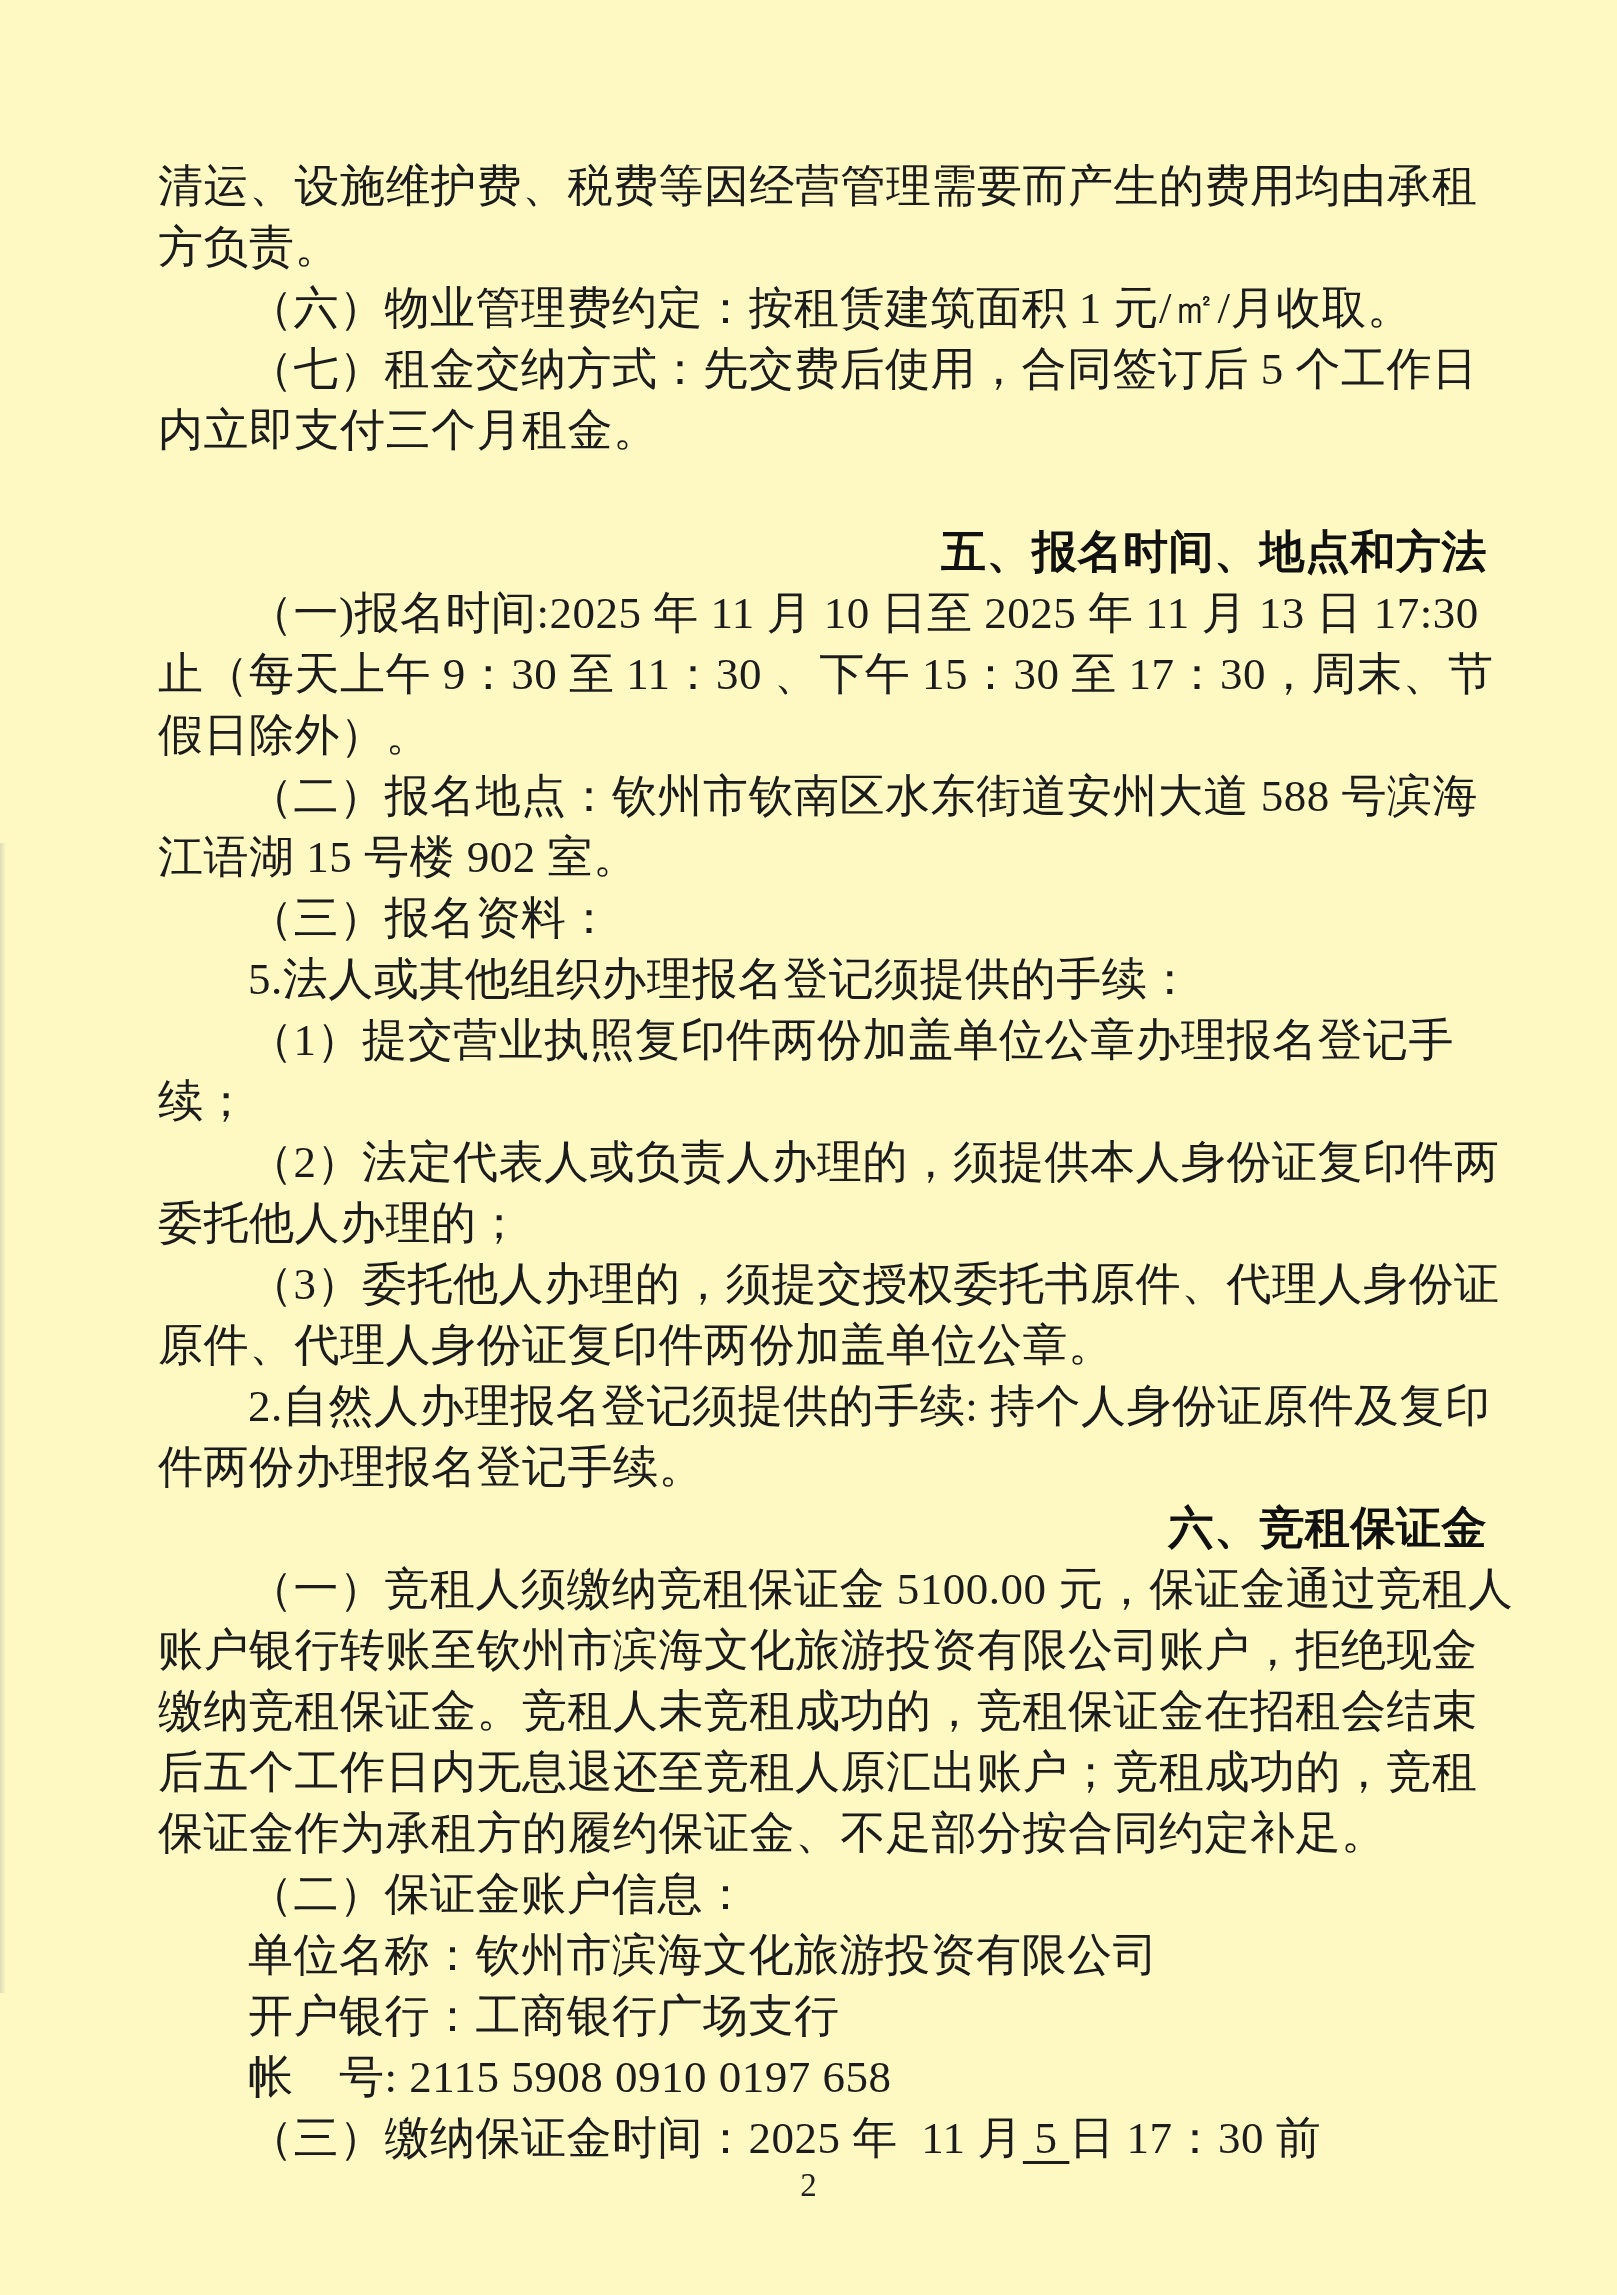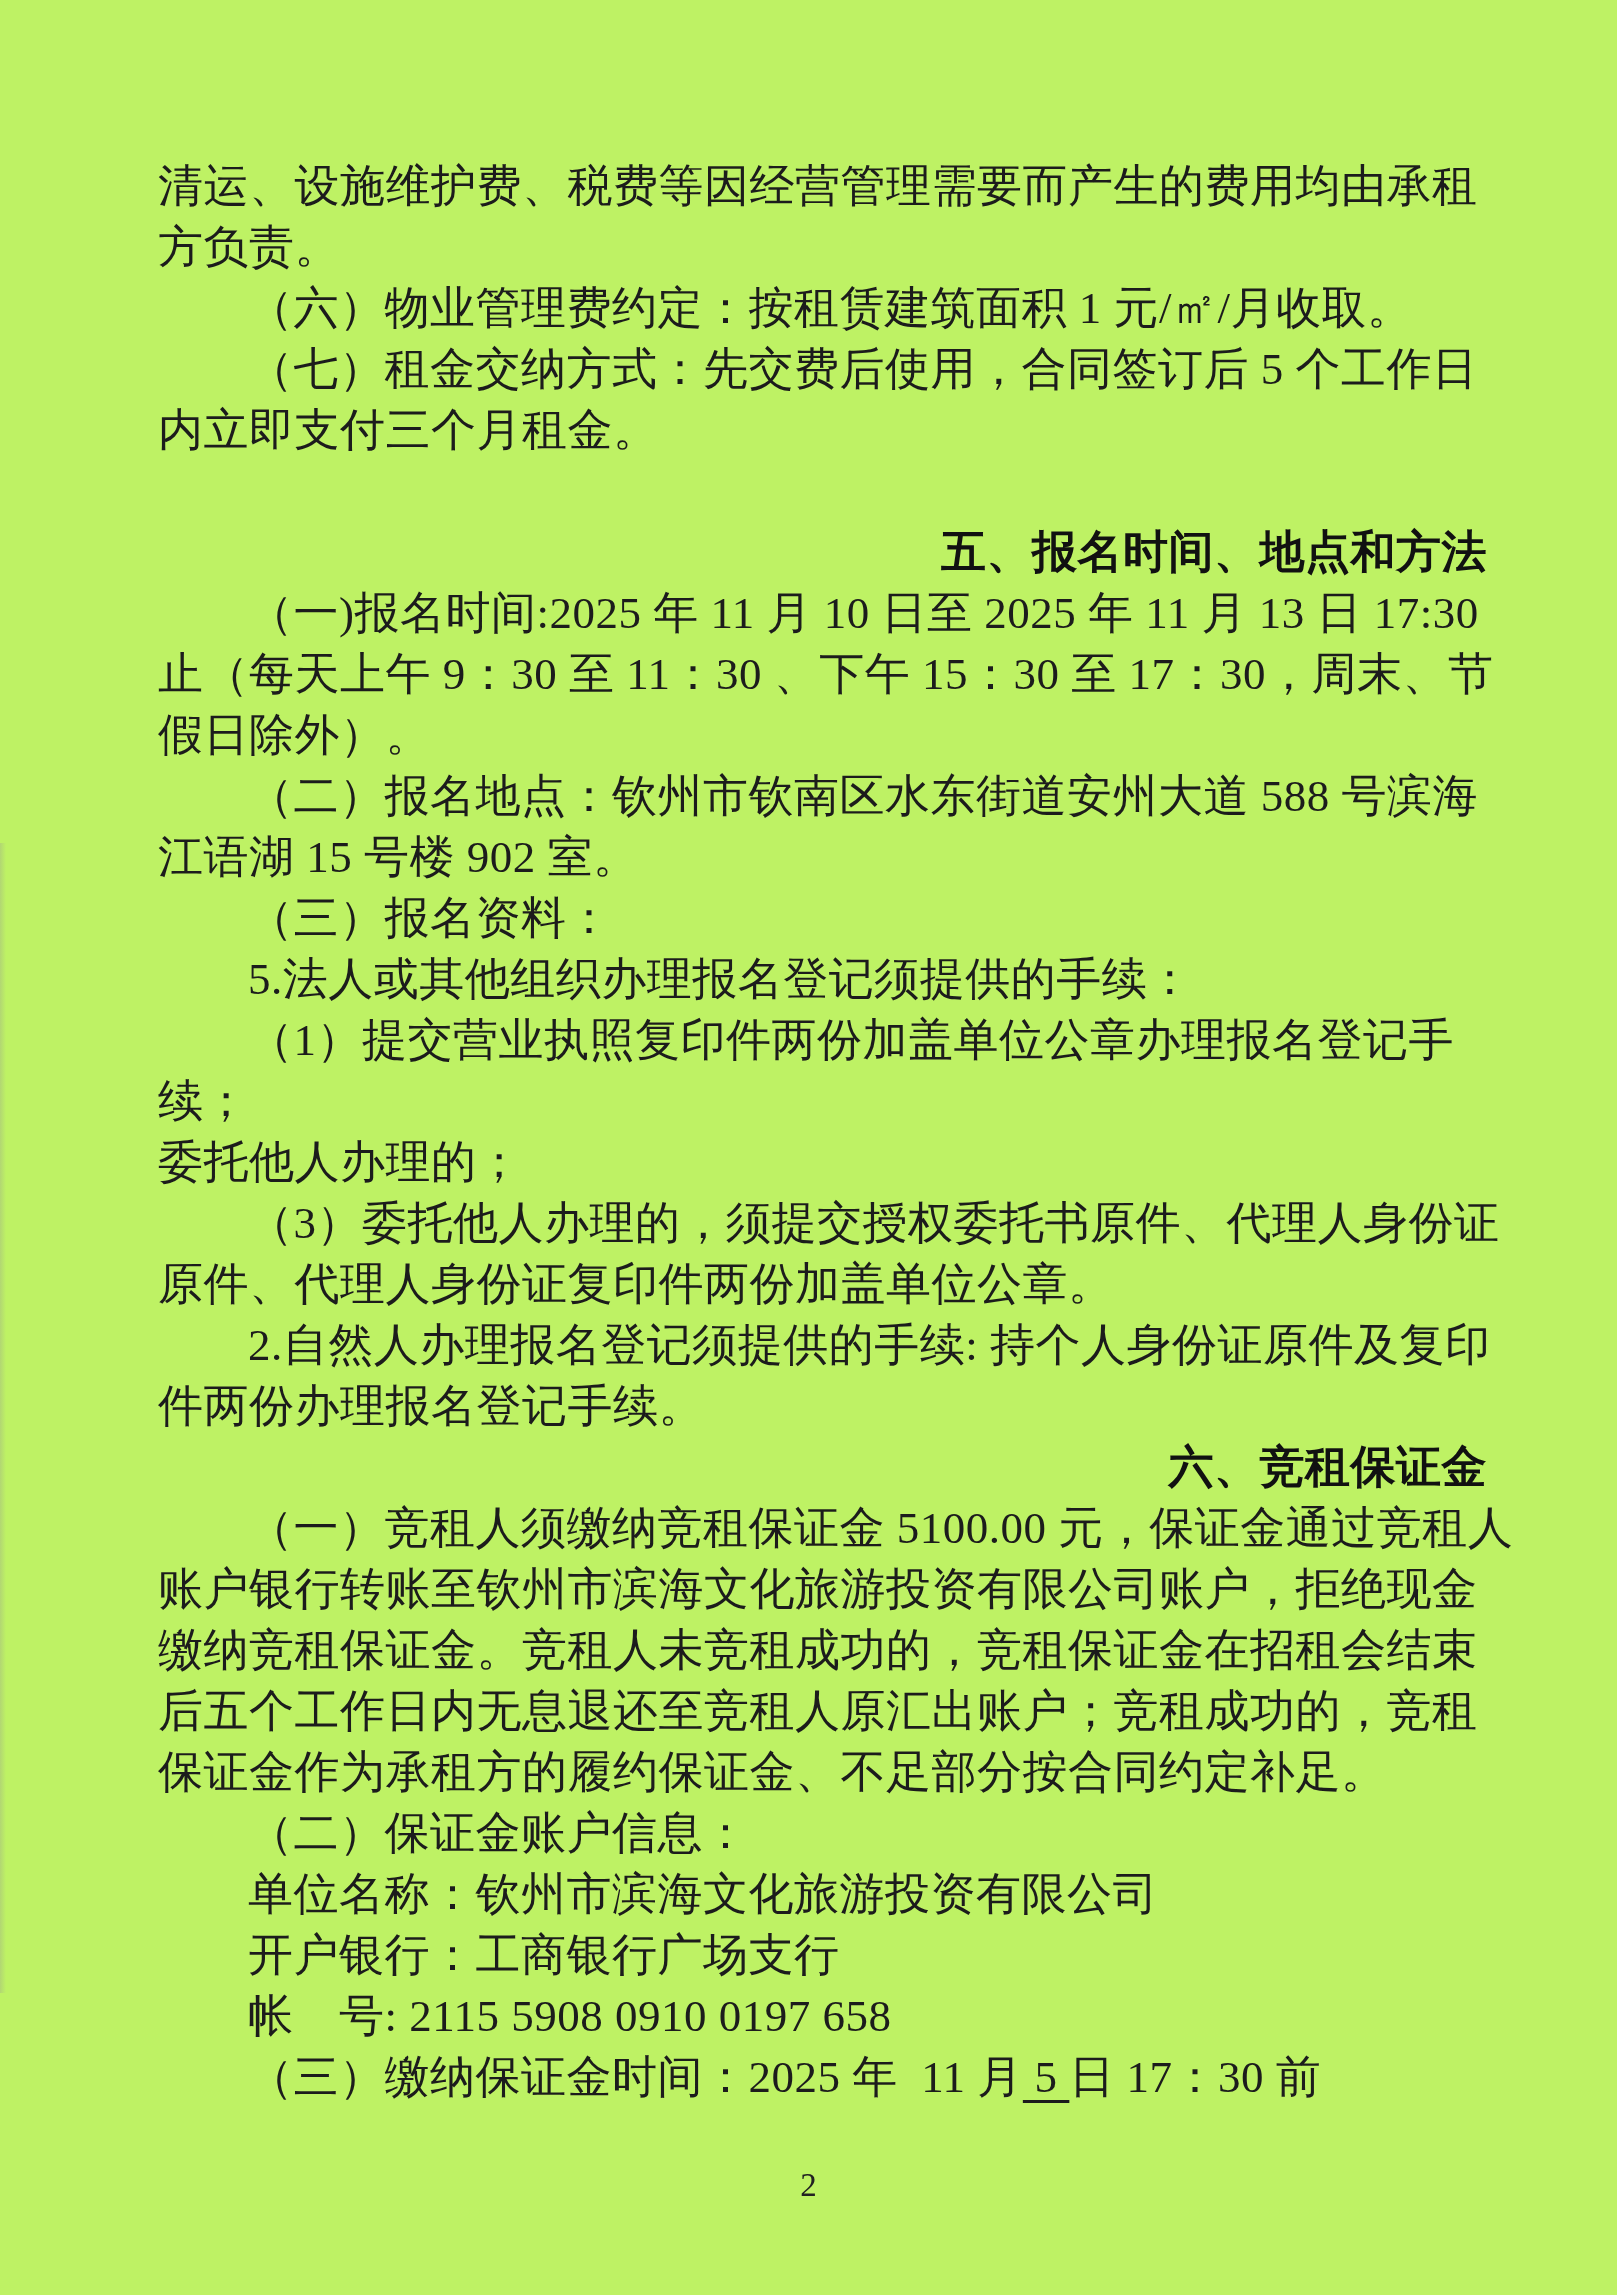--- a/index.html
+++ b/index.html
@@ -4,21 +4,21 @@
 <style>
   html, body {
     margin: 0;
     padding: 0;
     background: #ffffff;
   }
   .page {
     position: relative;
     width: 1617px;
     height: 2295px;
-    background: #bef264;
+    background: #fef9c3;
     overflow: hidden;
     font-family: "Liberation Serif", "DejaVu Serif", serif;
     color: #1c1c1c;
   }
   
   .scan-streak {
     position: absolute;
     left: 0;
     top: 843px;
     width: 6.1px;
@@ -71,20 +71,21 @@
       <div class="line indent bold gap"><span>五、报名时间、地点和方法</span></div>
       <div class="line indent"><span>（一)报名时间:2025 年 11 月 10 日至 2025 年 11 月 13 日 17:30</span></div>
       <div class="line"><span>止（每天上午 9：30 至 11：30 、下午 15：30 至 17：30，周末、节</span></div>
       <div class="line"><span>假日除外）。</span></div>
       <div class="line indent"><span>（二）报名地点：钦州市钦南区水东街道安州大道 588 号滨海</span></div>
       <div class="line"><span>江语湖 15 号楼 902 室。</span></div>
       <div class="line indent"><span>（三）报名资料：</span></div>
       <div class="line indent"><span>5.法人或其他组织办理报名登记须提供的手续：</span></div>
       <div class="line indent"><span>（1）提交营业执照复印件两份加盖单位公章办理报名登记手</span></div>
       <div class="line"><span>续；</span></div>
+      <div class="line indent"><span>（2）法定代表人或负责人办理的，须提供本人身份证复印件两</span></div>
       <div class="line"><span>委托他人办理的；</span></div>
       <div class="line indent"><span>（3）委托他人办理的，须提交授权委托书原件、代理人身份证</span></div>
       <div class="line"><span>原件、代理人身份证复印件两份加盖单位公章。</span></div>
       <div class="line indent"><span>2.自然人办理报名登记须提供的手续: 持个人身份证原件及复印</span></div>
       <div class="line"><span>件两份办理报名登记手续。</span></div>
       <div class="line indent bold"><span>六、竞租保证金</span></div>
       <div class="line indent"><span>（一）竞租人须缴纳竞租保证金 5100.00 元，保证金通过竞租人</span></div>
       <div class="line"><span>账户银行转账至钦州市滨海文化旅游投资有限公司账户，拒绝现金</span></div>
       <div class="line"><span>缴纳竞租保证金。竞租人未竞租成功的，竞租保证金在招租会结束</span></div>
       <div class="line"><span>后五个工作日内无息退还至竞租人原汇出账户；竞租成功的，竞租</span></div>

